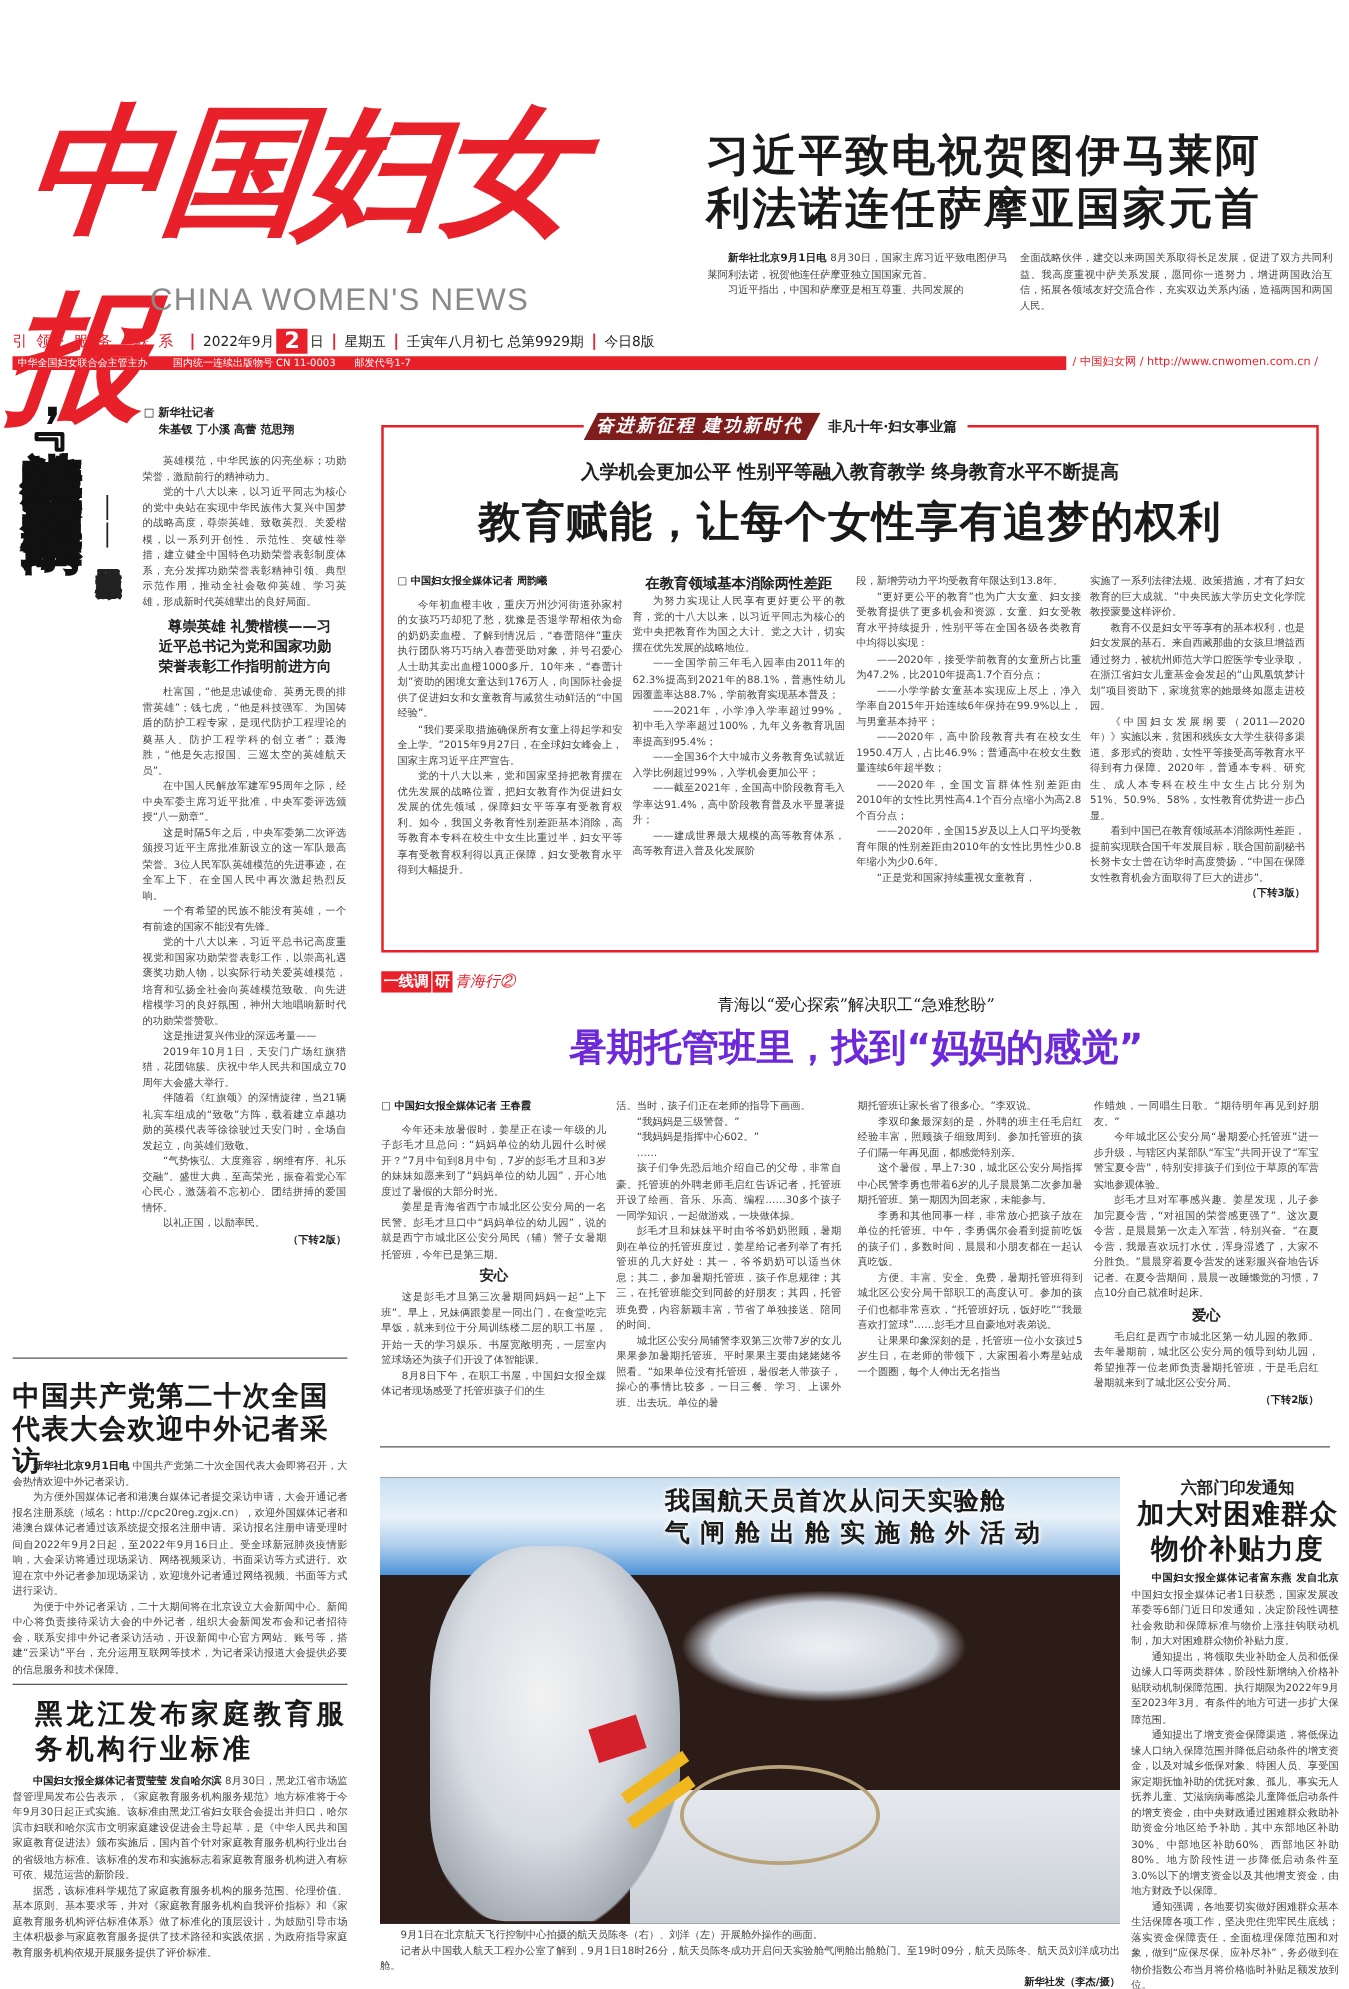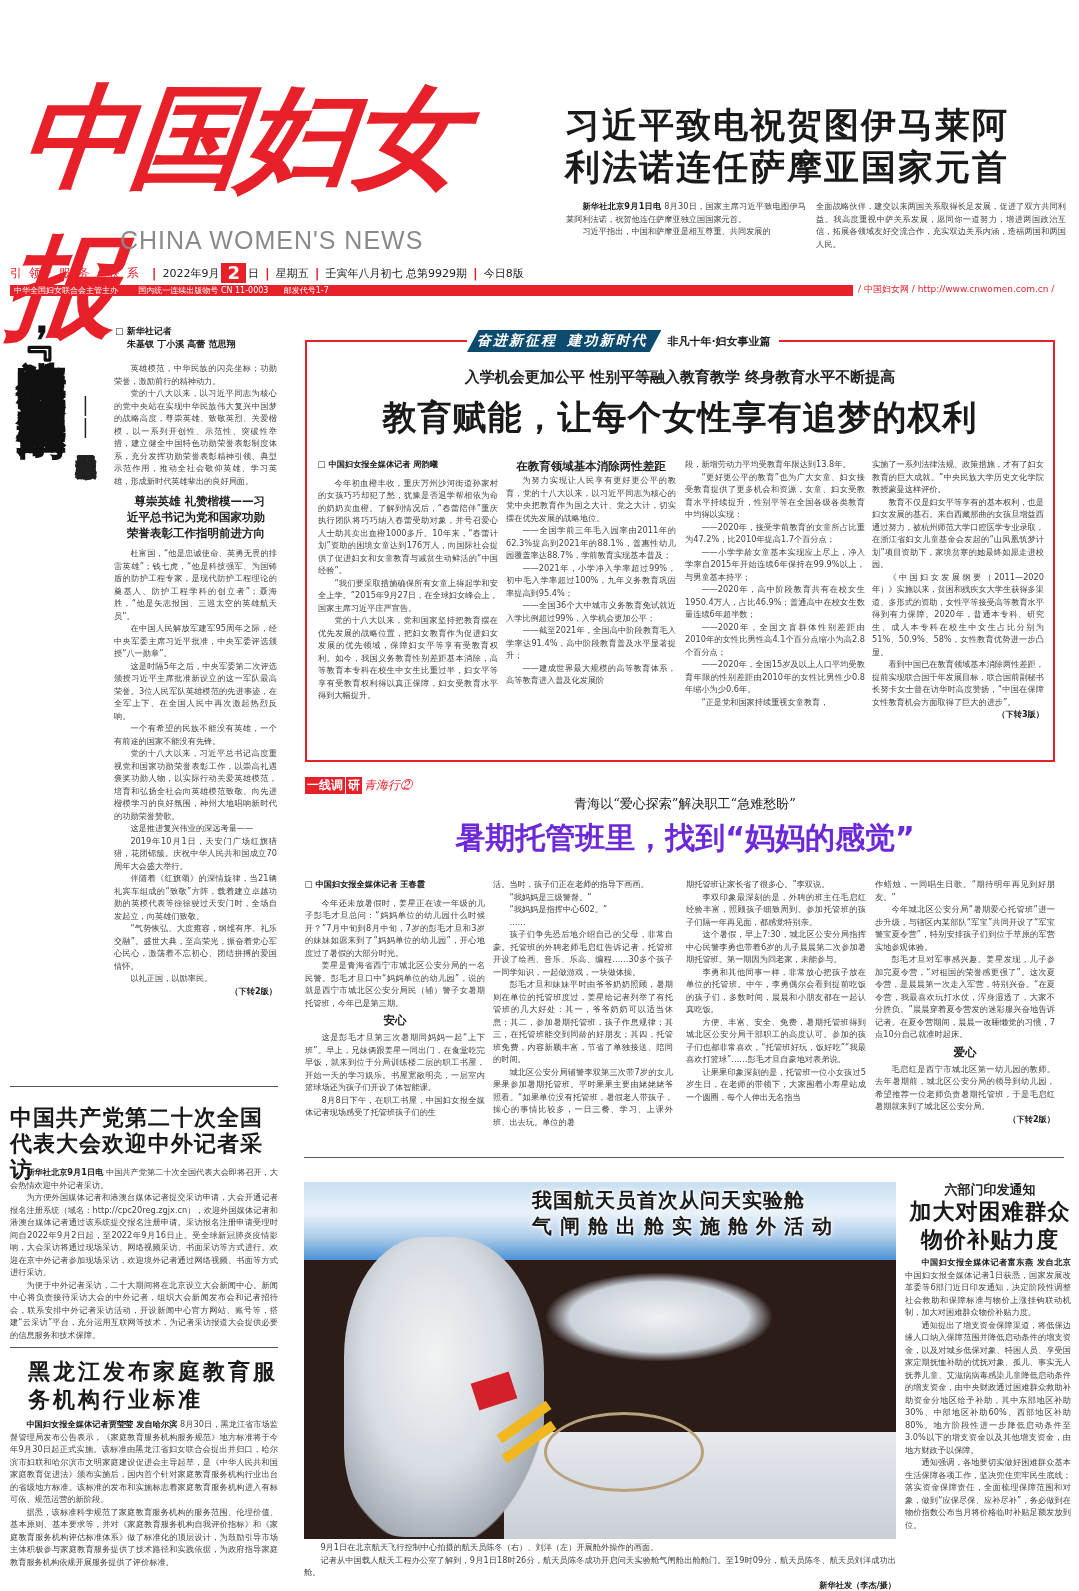--- a/index.html
+++ b/index.html
@@ -28,21 +28,21 @@
 
   
   #vt-main { left: 10px; top: 330px; width: 58px; font-size: 50px; font-weight: bold; color: #111; line-height: 53px; writing-mode: vertical-rl; height: 800px; letter-spacing: -1px; }
   #vt-sub { left: 72px; top: 395px; width: 28px; font-size: 22px; color: #222; line-height: 28px; writing-mode: vertical-rl; height: 700px; font-family: "DejaVu Serif", serif; }
   #hero-byline { left: 115px; top: 325px; font-size: 9px; }
   #hero-col { left: 114px; top: 362px; width: 163px; }
 
   
   #edu-box { left: 305px; top: 340px; width: 750px; height: 422px; border: 2px solid #e8202a; }
   #edu-banner { left: 467px; top: 329px; height: 24px; display: flex; align-items: center; background: #fff; padding-right: 8px; }
-  #edu-banner .tag { background: #0c4a6e; color: #fff; font-size: 14px; font-weight: bold; font-style: italic; padding: 2px 14px 2px 10px; clip-path: polygon(6% 0, 100% 0, 94% 100%, 0 100%); font-family: Liberation Mono, monospace; letter-spacing: 2px; }
+  #edu-banner .tag { background: #7f1d1d; color: #fff; font-size: 14px; font-weight: bold; font-style: italic; padding: 2px 14px 2px 10px; clip-path: polygon(6% 0, 100% 0, 94% 100%, 0 100%); font-family: Liberation Serif, serif; letter-spacing: 2px; }
   #edu-banner .label { font-size: 11px; color: #222; margin-left: 6px; font-weight: bold; }
   #edu-kicker { left: 305px; top: 368px; width: 750px; text-align: center; font-size: 15px; color: #222; font-family: "DejaVu Serif", serif; font-weight: bold; }
   #edu-head { left: 305px; top: 395px; width: 750px; text-align: center; font-size: 34px; font-weight: bold; color: #1a1a1a; letter-spacing: 1px; }
   #edu-c1 { left: 318px; top: 458px; width: 180px; }
   #edu-c2 { left: 506px; top: 458px; width: 170px; }
   #edu-c3 { left: 685px; top: 458px; width: 180px; }
   #edu-c4 { left: 872px; top: 458px; width: 172px; }
   .subhead { font-size: 11.5px; font-weight: bold; color: #222; line-height: 16px; }
 
   
@@ -260,15 +260,16 @@
 <div class="abs body" id="photo-cap">
   <p>9月1日在北京航天飞行控制中心拍摄的航天员陈冬（右）、刘洋（左）开展舱外操作的画面。</p>
   <p>记者从中国载人航天工程办公室了解到，9月1日18时26分，航天员陈冬成功开启问天实验舱气闸舱出舱舱门。至19时09分，航天员陈冬、航天员刘洋成功出舱。</p>
   <span class="credit">新华社发（李杰/摄）</span>
 </div>
 
 <div class="abs" id="six-kicker">六部门印发通知</div>
 <div class="abs" id="six-head">加大对困难群众物价补贴力度</div>
 <div class="abs body" id="six-body">
   <p><span class="byline">中国妇女报全媒体记者富东燕 发自北京</span> <span>中国妇女报全媒体记者1日获悉，国家发展改革委等6部门近日印发通知，决定阶段性调整社会救助和保障标准与物价上涨挂钩联动机制，加大对困难群众物价补贴力度。</span></p>
+  <p>通知提出，将领取失业补助金人员和低保边缘人口等两类群体，阶段性新增纳入价格补贴联动机制保障范围。执行期限为2022年9月至2023年3月。有条件的地方可进一步扩大保障范围。</p>
   <p>通知提出了增支资金保障渠道，将低保边缘人口纳入保障范围并降低启动条件的增支资金，以及对城乡低保对象、特困人员、享受国家定期抚恤补助的优抚对象、孤儿、事实无人抚养儿童、艾滋病病毒感染儿童降低启动条件的增支资金，由中央财政通过困难群众救助补助资金分地区给予补助，其中东部地区补助30%、中部地区补助60%、西部地区补助80%。地方阶段性进一步降低启动条件至3.0%以下的增支资金以及其他增支资金，由地方财政予以保障。</p>
   <p>通知强调，各地要切实做好困难群众基本生活保障各项工作，坚决兜住兜牢民生底线；落实资金保障责任，全面梳理保障范围和对象，做到“应保尽保、应补尽补”，务必做到在物价指数公布当月将价格临时补贴足额发放到位。</p>
 </div>
 
 </body></html>

